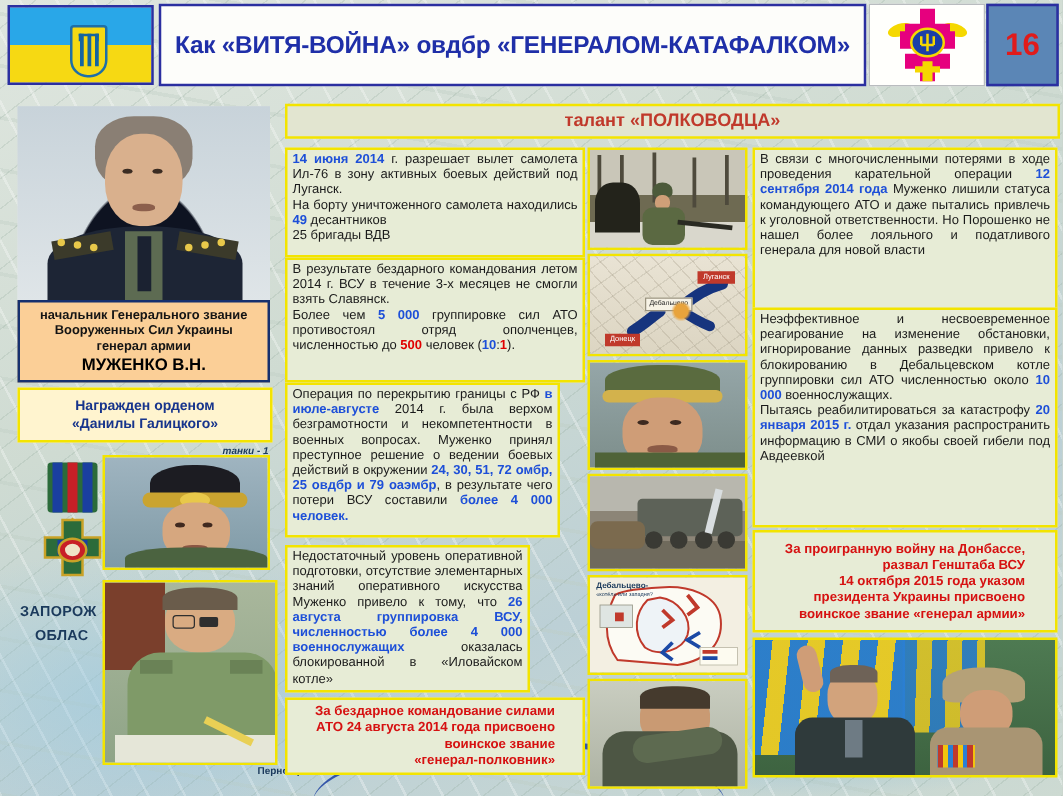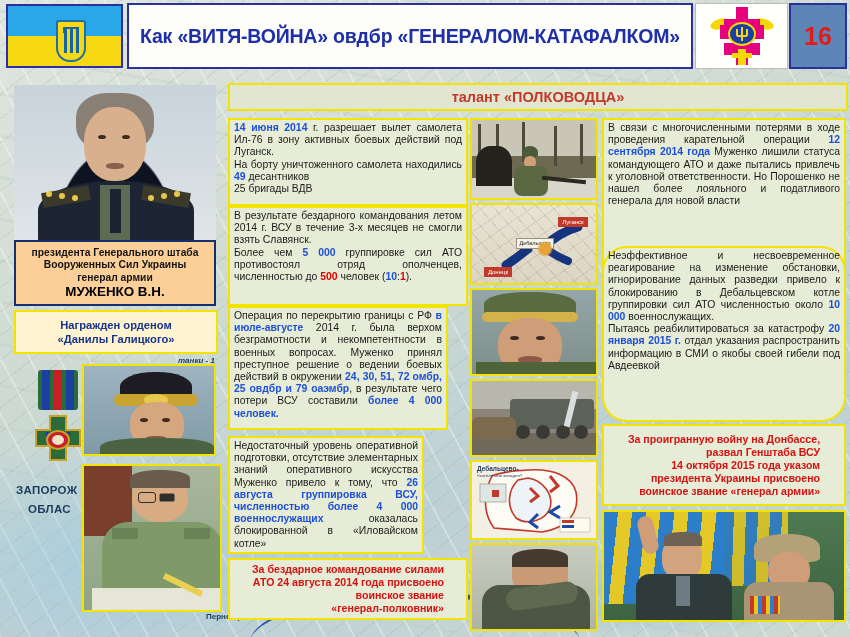--- a/index.html
+++ b/index.html
@@ -138,21 +138,21 @@
     <div style="position:absolute;left:24px;top:96px;width:156px;height:62px;background:#1d2535;border-radius:48% 48% 0 0;"></div>
     <div style="position:absolute;left:86px;top:100px;width:30px;height:58px;background:#5d6b52;"></div>
     <div style="position:absolute;left:96px;top:104px;width:11px;height:44px;background:#1b2231;"></div>
     <div style="position:absolute;left:28px;top:104px;width:48px;height:15px;background:#3b3a2a;transform:rotate(-10deg);"></div>
     <div style="position:absolute;left:128px;top:104px;width:48px;height:15px;background:#3b3a2a;transform:rotate(10deg);"></div>
     <div style="position:absolute;left:32px;top:106px;width:6px;height:6px;background:#e8c84a;border-radius:50%;box-shadow:13px 2px 0 #e8c84a, 26px 4px 0 #e8c84a;"></div>
     <div style="position:absolute;left:134px;top:110px;width:6px;height:6px;background:#e8c84a;border-radius:50%;box-shadow:13px -2px 0 #e8c84a, 26px -4px 0 #e8c84a;"></div>
   </div>
 
   <div class="namecard">
-    <div class="l">президента Генерального штаба</div>
+    <div class="l">начальник Генерального звание</div>
     <div class="l">Вооруженных Сил Украины</div>
     <div class="l">генерал армии</div>
     <div class="big">МУЖЕНКО В.Н.</div>
   </div>
 
   <div class="ordercard">
     <div class="l">Награжден орденом</div>
     <div class="l">«Данилы Галицкого»</div>
   </div>
 
@@ -305,21 +305,21 @@
     <div style="position:absolute;left:10px;top:40px;width:108px;height:48px;background:#4d5644;border-radius:18px 18px 0 0;"></div>
     <div style="position:absolute;left:34px;top:40px;width:72px;height:22px;background:#5d6a50;border-radius:12px;transform:rotate(-8deg);"></div>
   </div>
 
   <div class="card" style="left:602px;top:118px;width:244px;height:149px;">
     <p>
       В связи с многочисленными потерями в ходе проведения карательной операции <span class="b">12 сентября 2014 года</span> Муженко лишили статуса командующего АТО и даже пытались привлечь к уголовной ответственности. Но Порошенко не нашел более лояльного и податливого генерала для новой власти
     </p>
   </div>
 
-  <div class="card" style="left:602px;top:246px;width:244px;height:176px;border-radius:25px;">
+  <div class="card" style="left:602px;top:246px;width:244px;height:176px;">
     <p>
       Неэффективное и несвоевременное реагирование на изменение обстановки, игнорирование данных разведки привело к блокированию в Дебальцевском котле группировки сил АТО численностью около <span class="b">10 000</span> военнослужащих.<br>
       Пытаясь реабилитироваться за катастрофу <span class="b">20 января 2015 г.</span> отдал указания распространить информацию в СМИ о якобы своей гибели под Авдеевкой
     </p>
   </div>
 
   <div class="redcard" style="left:602px;top:424px;width:244px;height:82px;">
     <div class="txt">
       <span>За проигранную войну на Донбассе,</span><br>
       <span>развал Генштаба ВСУ</span><br>

